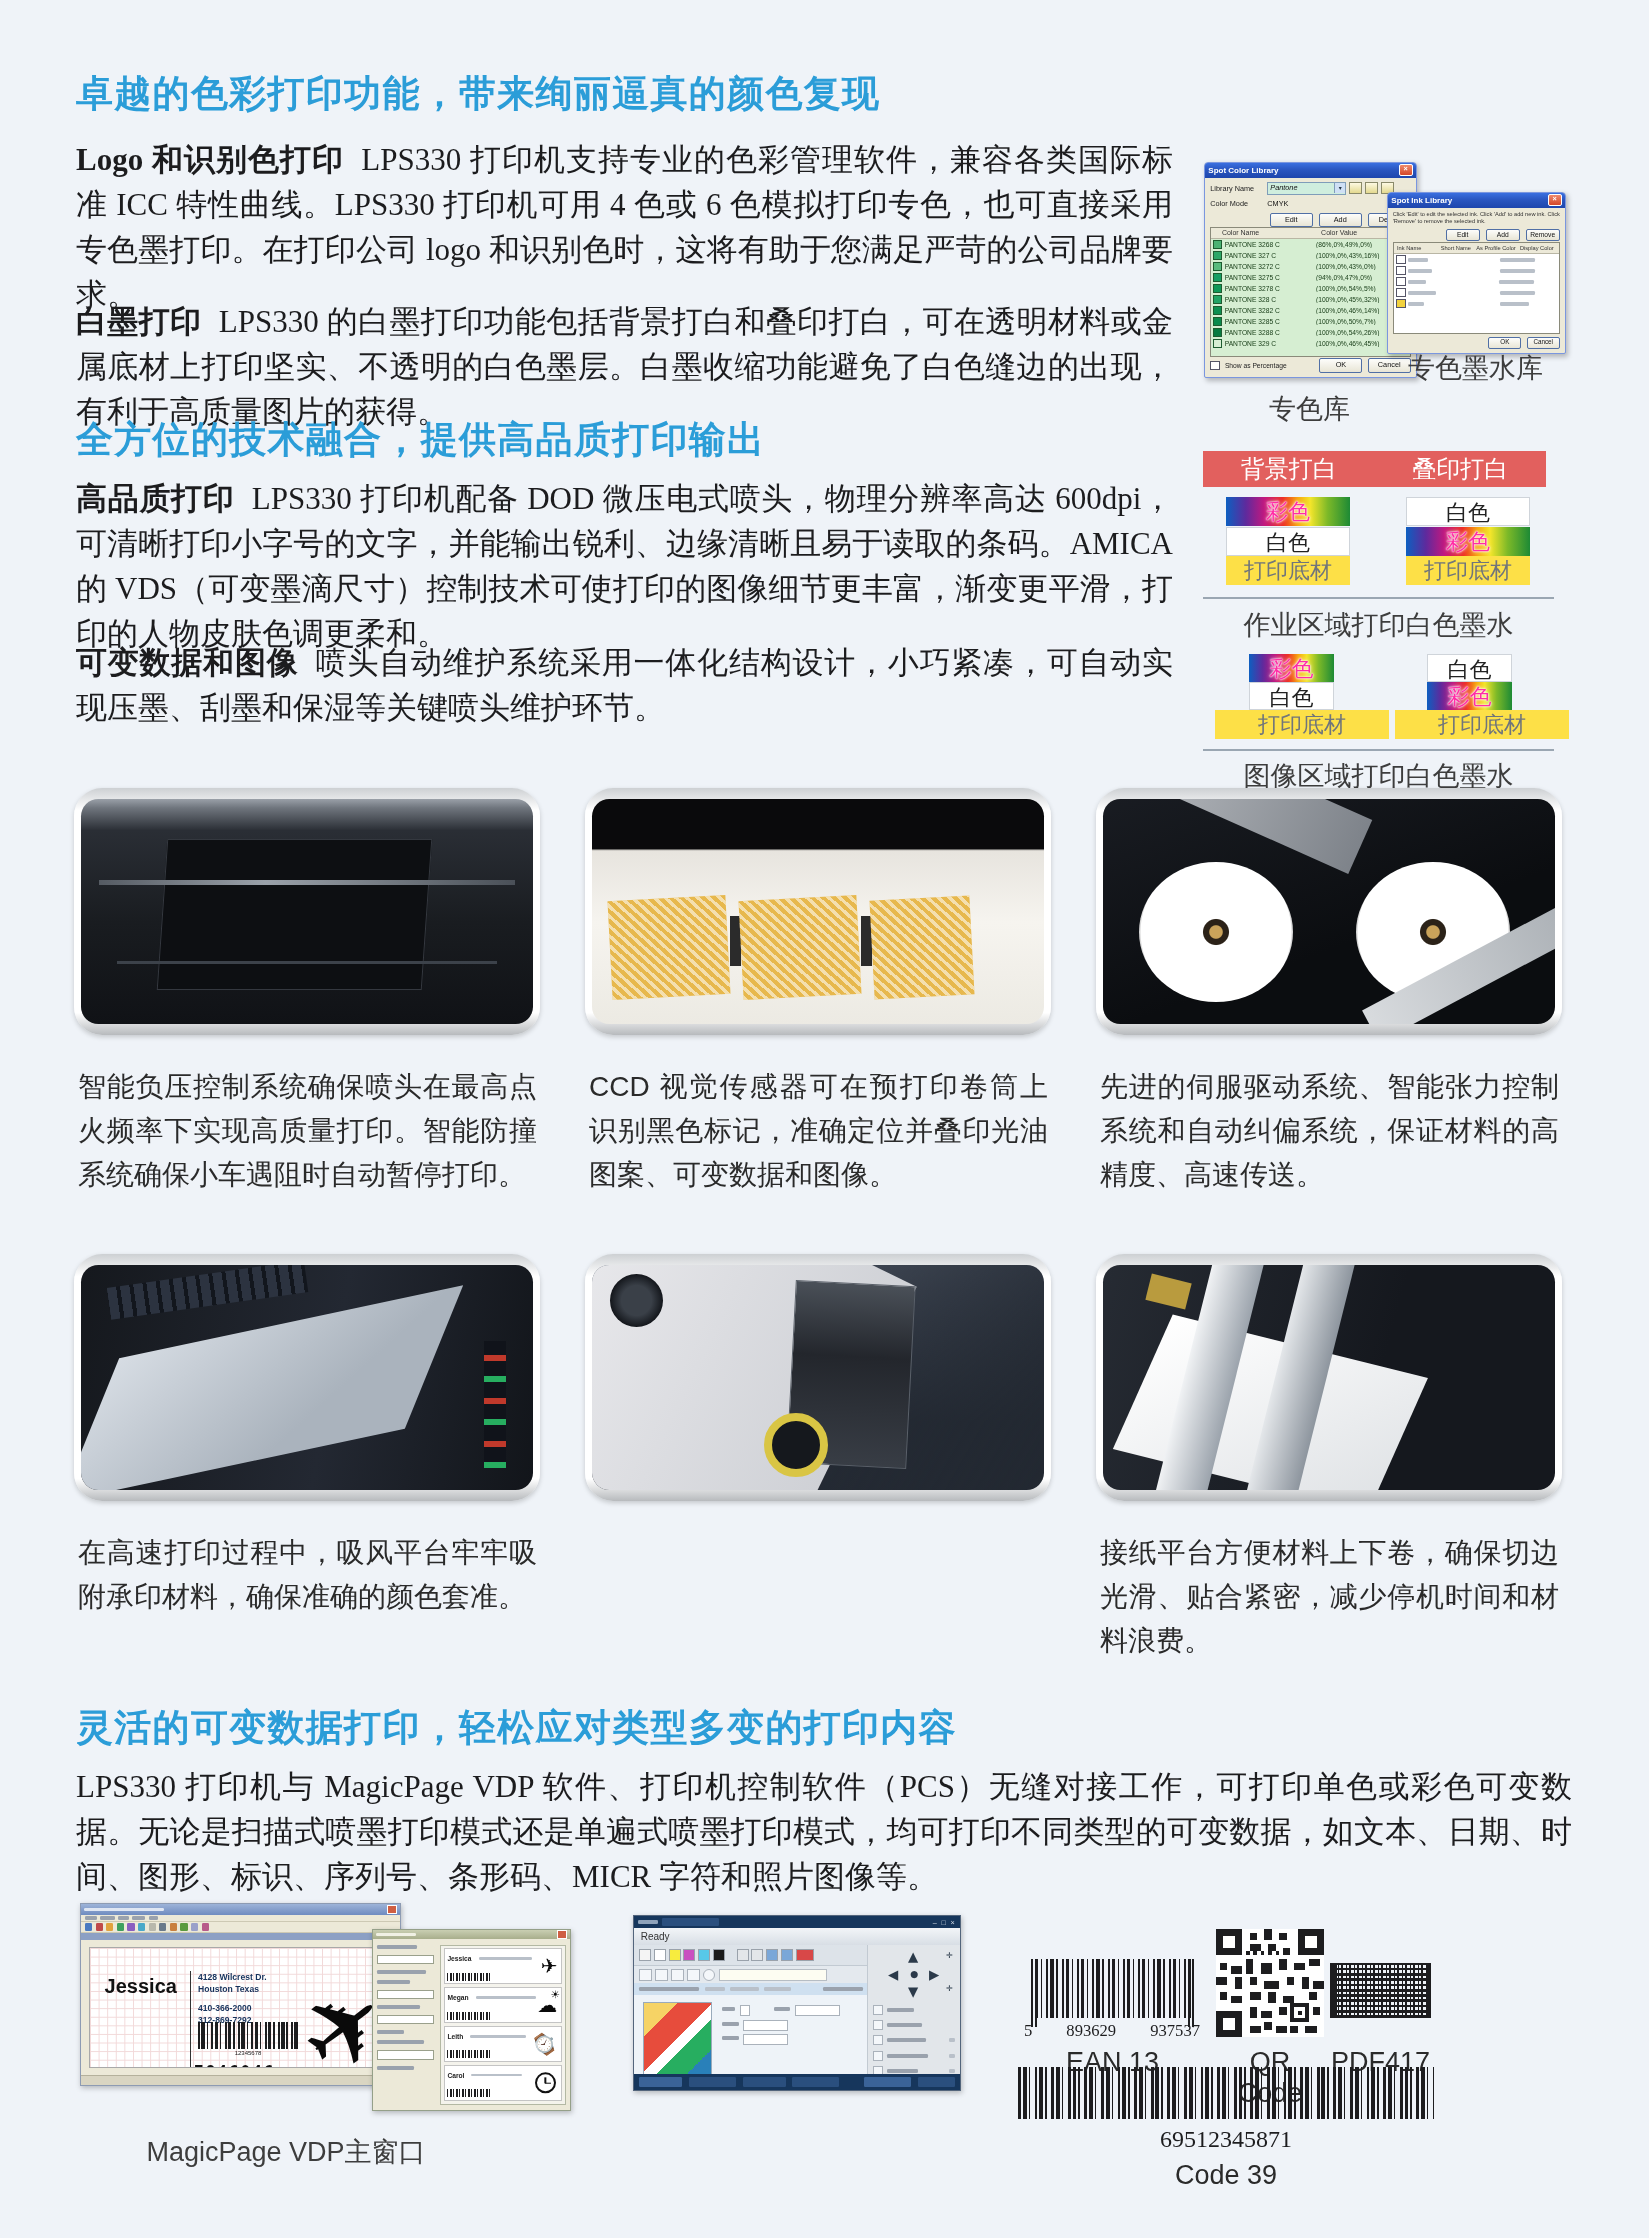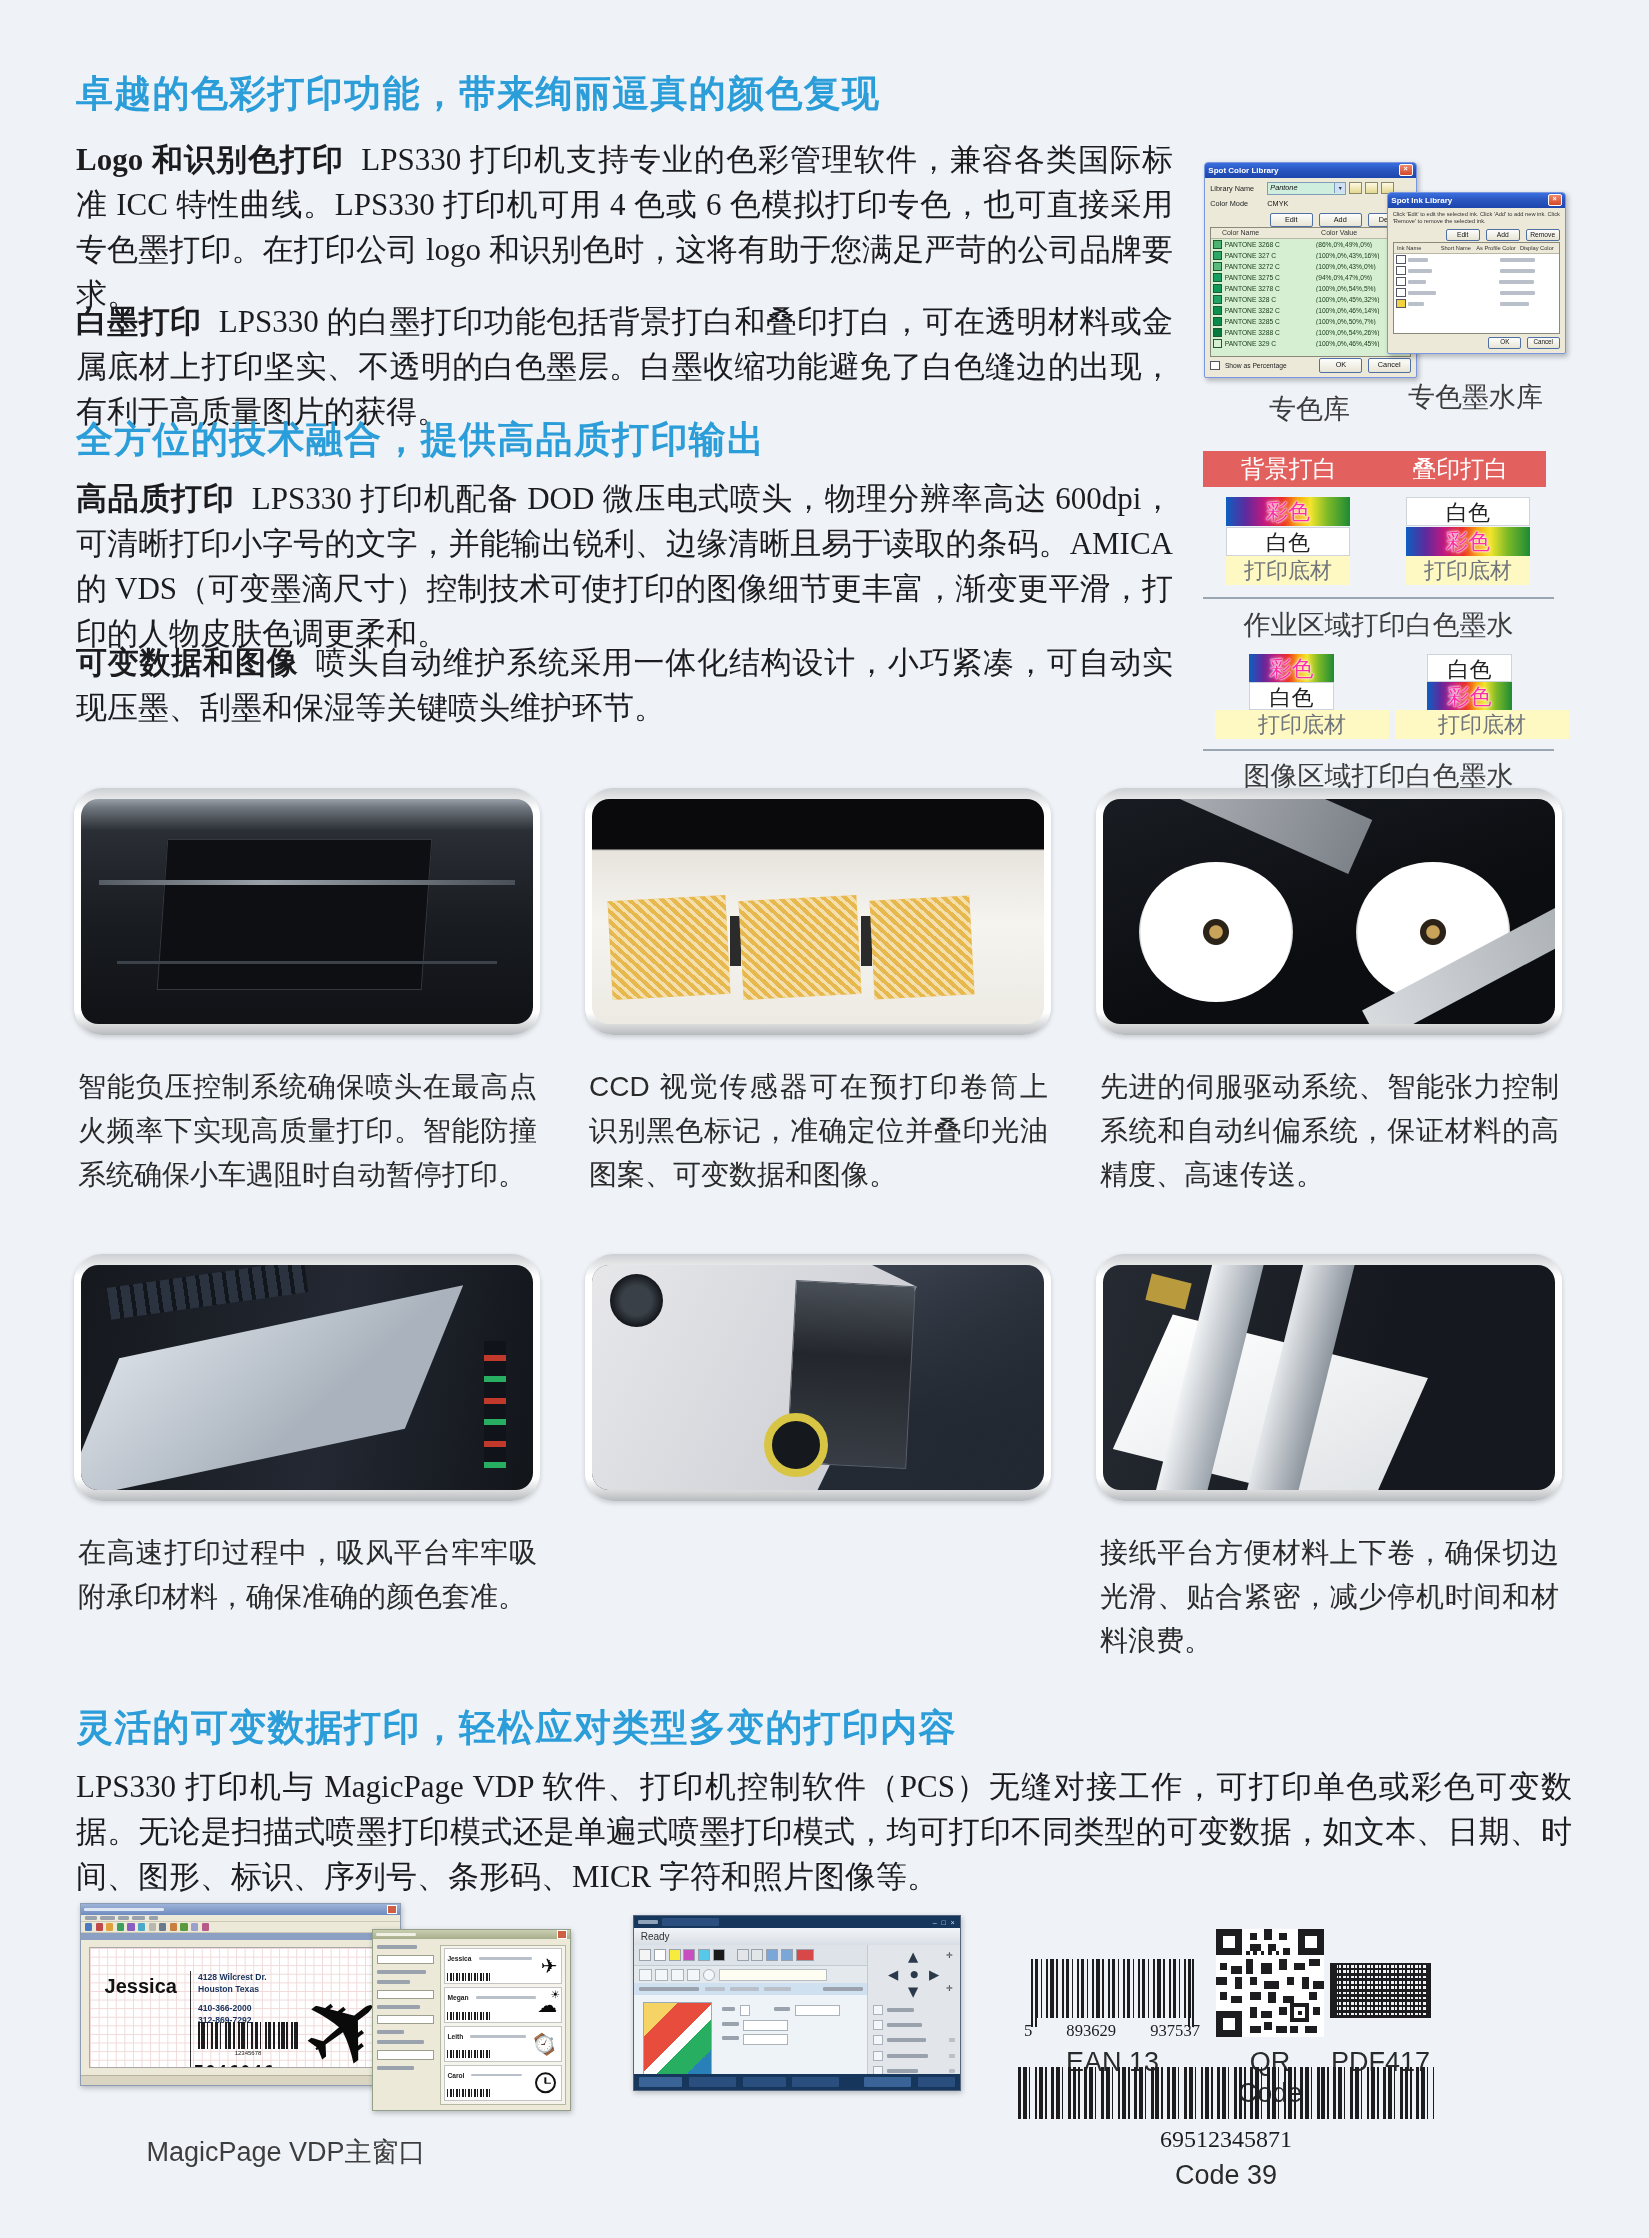--- a/index.html
+++ b/index.html
@@ -50,21 +50,21 @@
   .cbl{font-size:6.7px;color:#222;flex:1;}
   .gk{display:inline-block;height:4px;background:#b9c0c9;border-radius:1.3px;vertical-align:middle;}
   .gkd{background:#9aa2ad;}
   
   .redbar{position:absolute;left:1203px;top:451px;width:343px;height:36px;background:#e2605e;display:flex;}
   .redbar span{flex:1;text-align:center;color:#fff;font:400 24px/36px "Liberation Sans","DejaVu Sans",sans-serif;}
   .layer{position:absolute;text-align:center;font:400 22px/29px "Liberation Sans","DejaVu Sans",sans-serif;}
   .rainbow{background:linear-gradient(90deg,#0d5fc0 0%,#5e2a9d 16%,#c2187f 31%,#ee2f24 46%,#f7a80d 58%,#f3e52a 68%,#7cb928 82%,#1d8a35 100%);
            color:#ff2ea6;text-shadow:0 0 4.7px #fff,0 0 2px #fff,0 0 1.3px #fff;}
   .whitel{background:#fff;border:1.3px solid #cfd4da;color:#222;box-sizing:border-box;}
-  .subl{background:#fef9c3;color:#70757b;}
+  .subl{background:#fde047;color:#70757b;}
   .divline{position:absolute;height:2px;background:#9aa6b2;}
   
   .photo{position:absolute;width:466px;height:247px;border-radius:28px;padding:0;margin:0;
          background:linear-gradient(180deg,#cdd0d3,#ffffff 9%,#ffffff 91%,#b7babd);
          box-shadow:0 2px 5.3px rgba(0,0,0,.18);}
   .ph{position:absolute;left:6.7px;right:6.7px;top:10.6px;bottom:10.6px;border-radius:17.3px;overflow:hidden;background:#14161a;}
   .ph > i{position:absolute;display:block;}
   .ph1{background:linear-gradient(180deg,#9aa0a8 0%,#6f757d 4%,#2a2e35 14%,#191c20 55%,#101216 100%);}
   .ph1 .blk{left:18%;top:18%;width:58%;height:66%;background:#0d0f12;border:1.3px solid #34383f;transform:skewX(-4deg);}
   .ph1 .rail{left:4%;top:36%;width:92%;height:4.7px;background:linear-gradient(90deg,#555b63,#9aa1a9 40%,#4a5058);}
@@ -315,21 +315,21 @@
           <i class="gk" style="width:16px"></i>
           <i class="gk" style="width:29px;margin-left:76px"></i>
         </div>
     </div>
     <div class="dfoot">
       <span style="flex:1"></span>
       <span class="xbtn" style="min-width:31px;height:10px;line-height:8.6px;font-size:6.3px;">OK</span>
       <span class="xbtn" style="min-width:31px;height:10px;line-height:8.6px;font-size:6.3px;">Cancel</span>
     </div>
   </div>
-  <div class="cap" style="left:1387px;top:379px;width:177px;font-family:Liberation Mono, monospace;">专色墨水库</div>
+  <div class="cap" style="left:1387px;top:350px;width:177px;font-family:Liberation Mono, monospace;">专色墨水库</div>
 
   <h1 class="h1" style="left:76px;top:415px;">全方位的技术融合，提供高品质打印输出</h1>
   <p class="para" style="left:76px;top:476px;"><b class="term">高品质打印</b><span>LPS330 打印机配备 DOD 微压电式喷头，物理分辨率高达 600dpi，可清晰打印小字号的文字，并能输出锐利、边缘清晰且易于读取的条码。AMICA 的 VDS（可变墨滴尺寸）控制技术可使打印的图像细节更丰富，渐变更平滑，打印的人物皮肤色调更柔和。</span></p>
   <p class="para" style="left:76px;top:640px;"><b class="term">可变数据和图像</b><span>喷头自动维护系统采用一体化结构设计，小巧紧凑，可自动实现压墨、刮墨和保湿等关键喷头维护环节。</span></p>
 
   <div class="redbar">
     <span>背景打白</span>
     <span>叠印打白</span>
   </div>
   <div class="layer rainbow" style="left:1226px;top:497px;width:124px;height:29px;">彩色</div>

